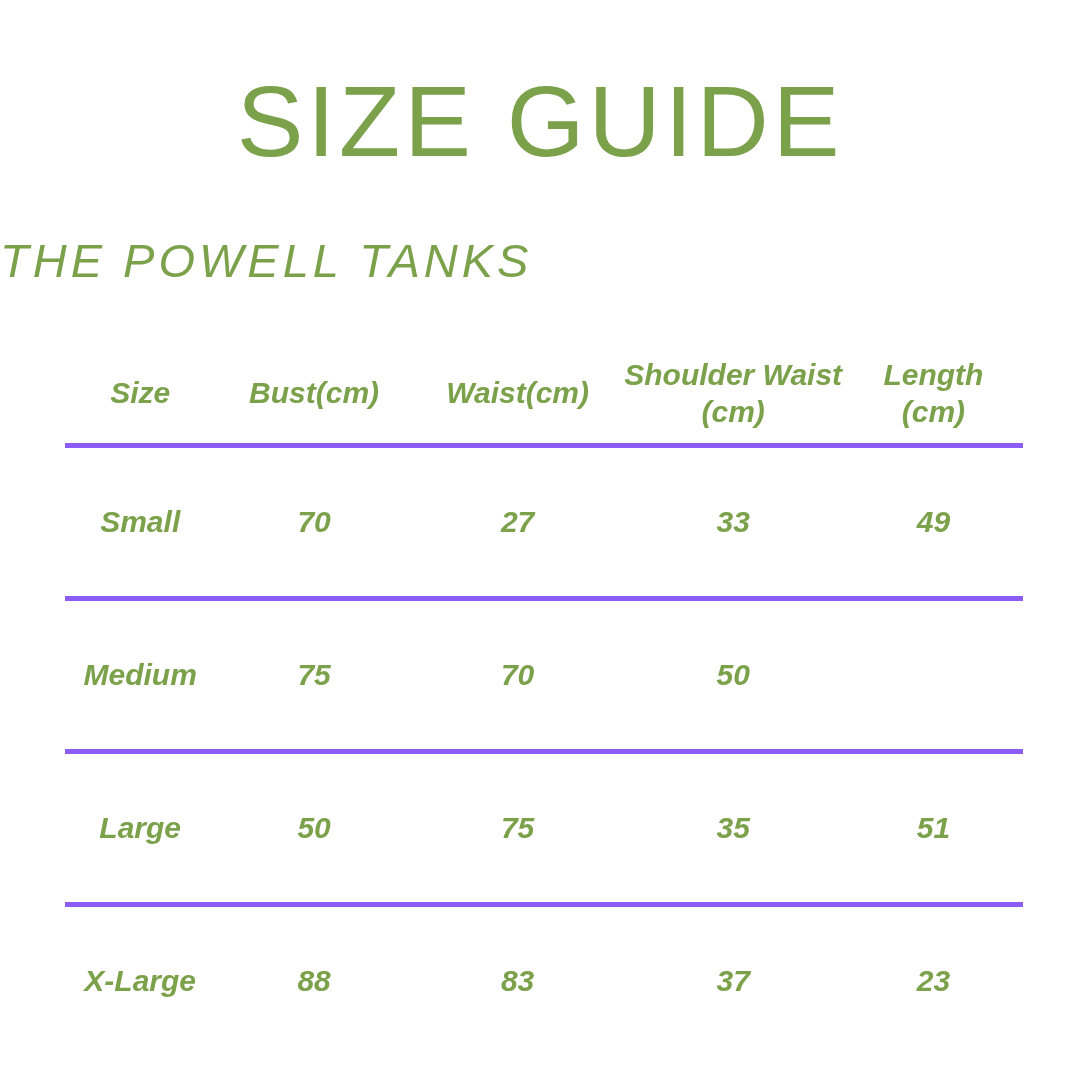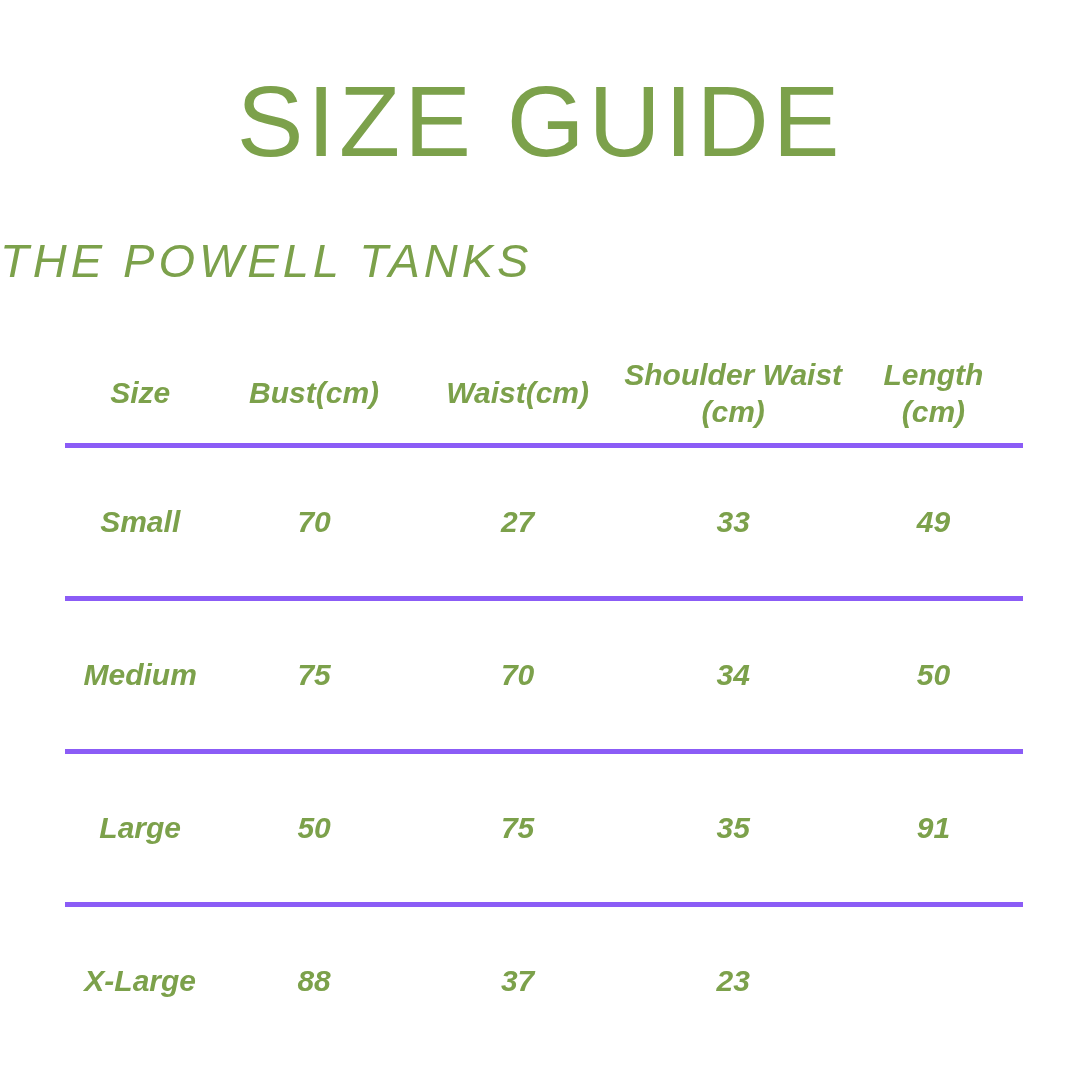--- a/index.html
+++ b/index.html
@@ -98,33 +98,33 @@
       <div class="cell">70</div>
       <div class="cell">27</div>
       <div class="cell">33</div>
       <div class="cell">49</div>
     </div>
 
     <div class="row data-row">
       <div class="cell">Medium</div>
       <div class="cell">75</div>
       <div class="cell">70</div>
-      <div class="cell">34</div>
       <div class="cell">50</div>
     </div>
 
     <div class="row data-row">
       <div class="cell">Large</div>
       <div class="cell">50</div>
       <div class="cell">75</div>
       <div class="cell">35</div>
-      <div class="cell">91</div>
+      <div class="cell">51</div>
     </div>
 
     <div class="row data-row">
       <div class="cell">X-Large</div>
       <div class="cell">88</div>
+      <div class="cell">83</div>
       <div class="cell">37</div>
       <div class="cell">23</div>
     </div>
 
   </div>
 </div>
 
 </body></html>

